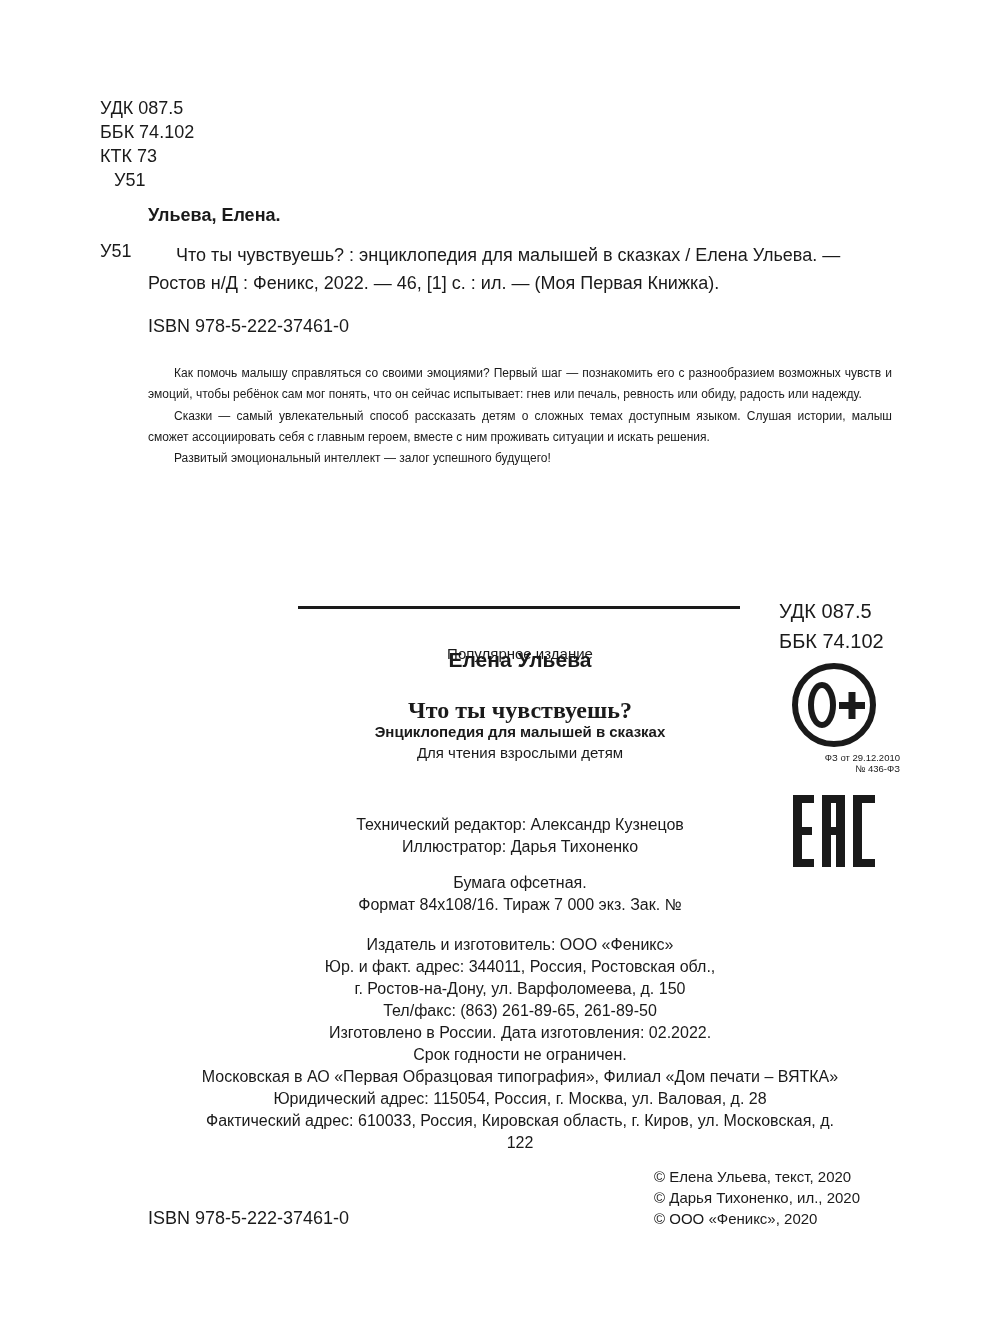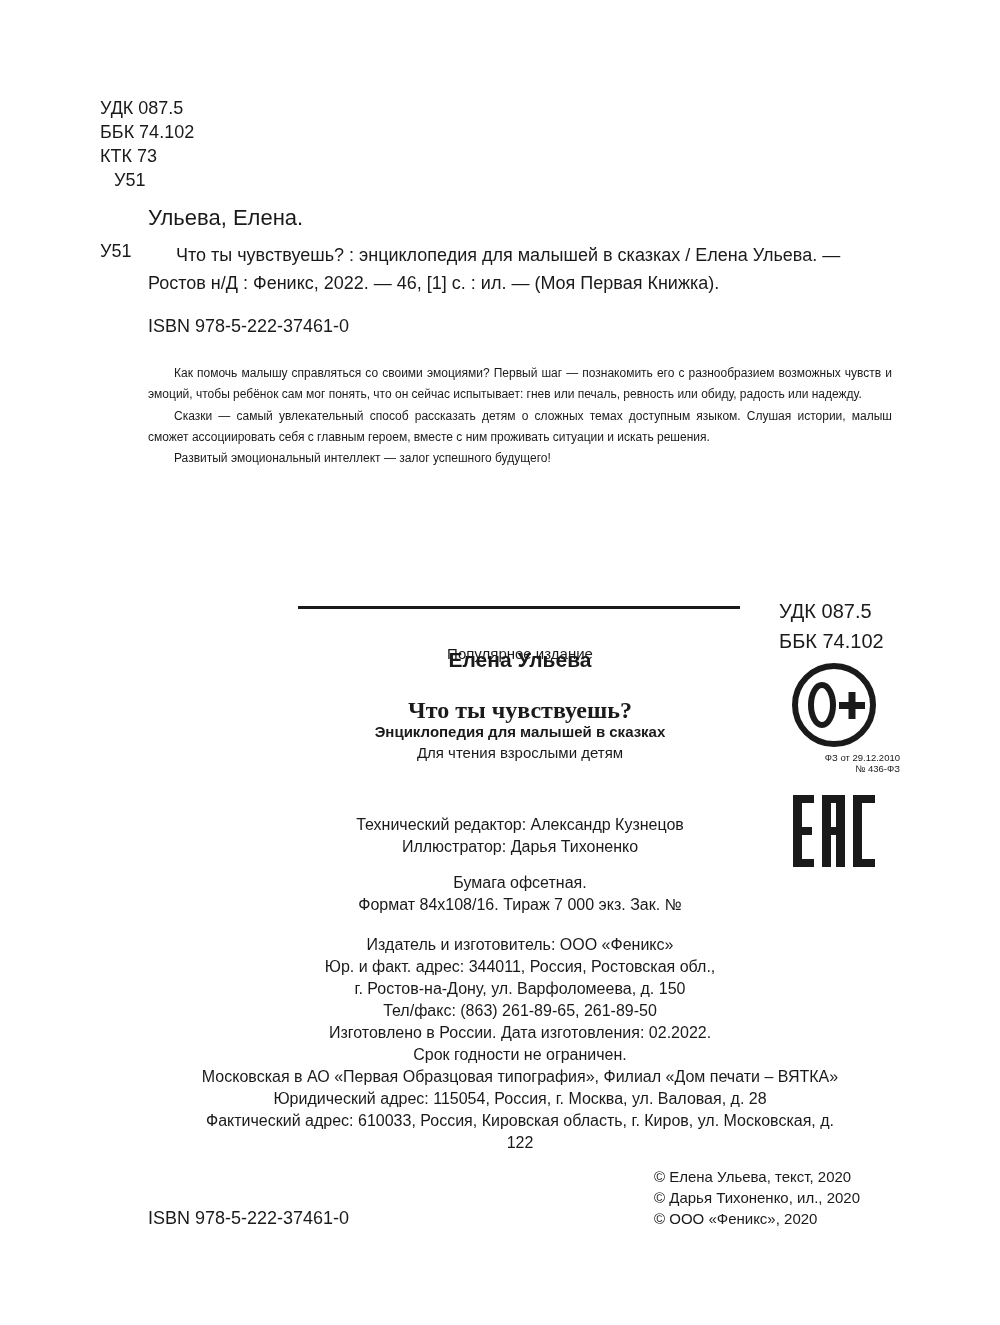--- a/index.html
+++ b/index.html
@@ -4,21 +4,21 @@
 <style>
   html, body { margin: 0; padding: 0; background: #ffffff; }
   body {
     width: 1000px; height: 1325px; position: relative; overflow: hidden;
     font-family: "Liberation Sans", sans-serif; color: #1a1a1a;
   }
   .abs { position: absolute; }
   .catalog { left: 100px; top: 96px; font-size: 18px; line-height: 24px; }
   .catalog div { white-space: nowrap; }
   .catalog .indent { padding-left: 14px; }
-  .author-head { left: 148px; top: 205px; font-size: 22px; font-weight: normal; }
+  .author-head { left: 148px; top: 205px; font-size: 18px; font-weight: bold; }
   .biblio-code { left: 100px; top: 241px; font-size: 18px; }
   .biblio { left: 148px; top: 241px; width: 760px; font-size: 18px; line-height: 28px; }
   .biblio .l1 { padding-left: 28px; }
   .isbn-top { left: 148px; top: 316px; font-size: 18px; }
   .annot { left: 148px; top: 363px; width: 744px; font-size: 12px; line-height: 21.3px; text-align: justify; }
   .annot p { margin: 0; text-indent: 26px; }
   .rule { left: 298px; top: 606px; width: 442px; height: 3px; background: #1a1a1a; }
   .right-codes { left: 779px; top: 596px; font-size: 20px; line-height: 30px; }
   .center-col { left: 200px; width: 640px; text-align: center; }
   .pop { top: 645px; font-size: 15px; }

